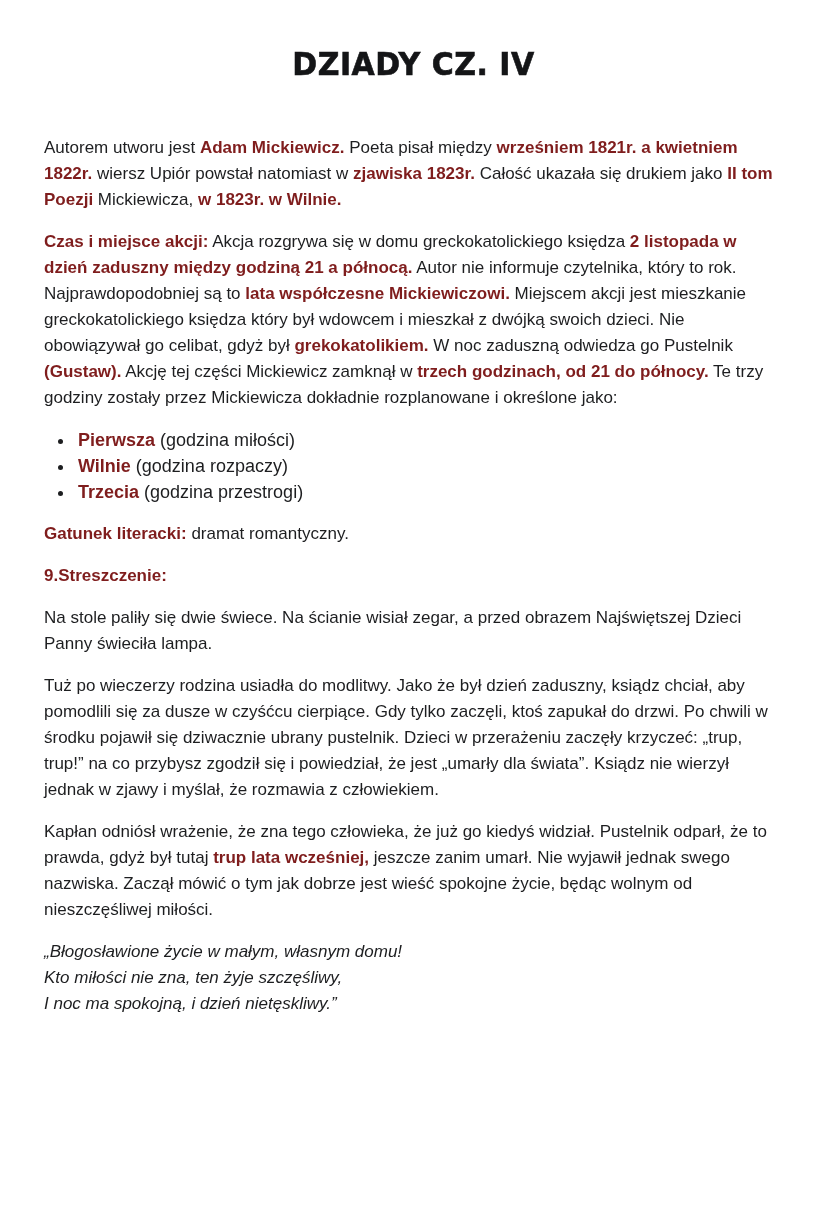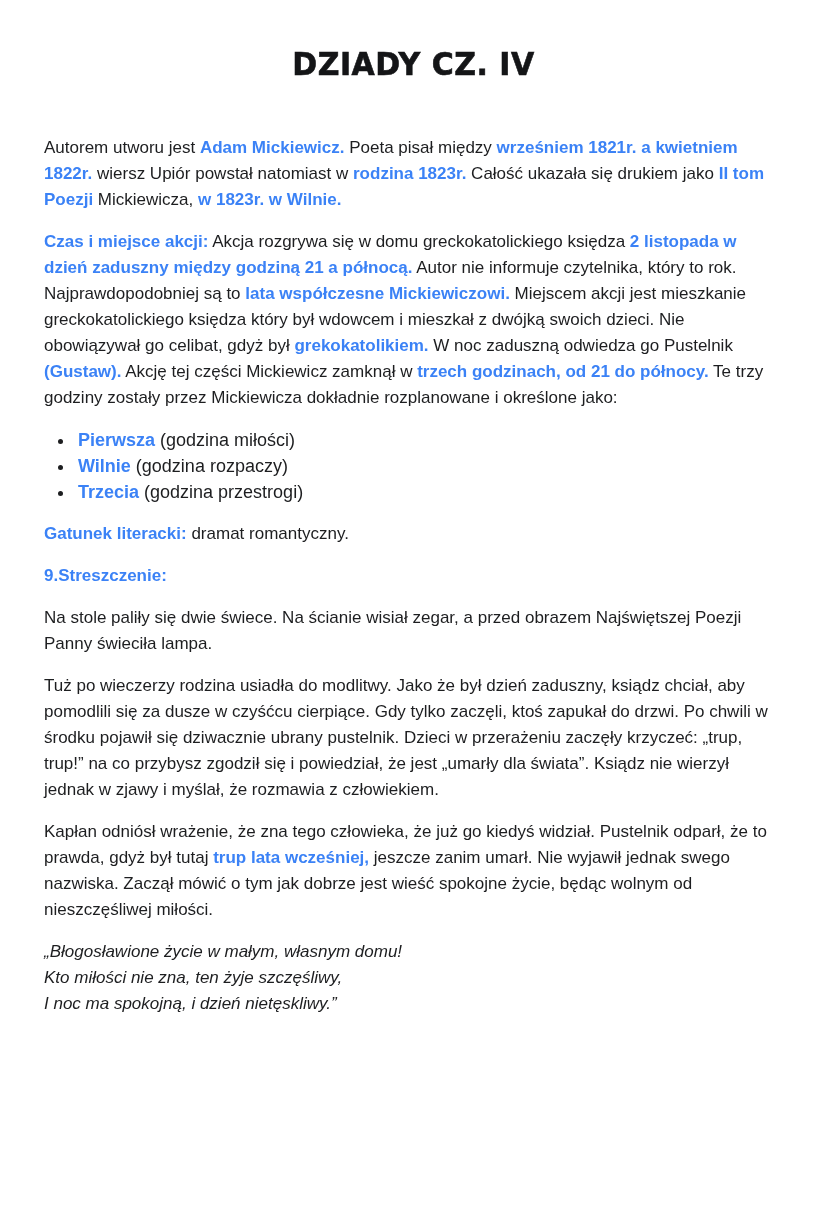--- a/index.html
+++ b/index.html
@@ -33,21 +33,21 @@
     transform: scaleY(1.06);
     transform-origin: 50% 0;
   }
   .doc-body p {
     margin: 0 0 16px 0;
     font-size: 17px;
     line-height: 26px;
   }
   .doc-body strong {
     font-weight: 700;
-    color: #3b82f6;
+    color: #7f1d1d;
     text-align: right;
   }
   .doc-body ul {
     margin: 0 0 16px 0;
     padding-left: 31px;
   }
   .doc-body li {
     font-size: 18px;
     line-height: 26px;
     padding-left: 3px;
@@ -56,27 +56,27 @@
     font-style: italic;
     margin-bottom: 12px;
   }
 </style>
 </head>
 <body>
 
 <div class="page">
   <h1 class="doc-title">DZIADY CZ. IV</h1>
   <div class="doc-body" id="doc-body">
-      <p>Autorem utworu jest <strong>Adam Mickiewicz.</strong> Poeta pisał między <strong>wrześniem 1821r. a kwietniem 1822r.</strong> wiersz Upiór powstał natomiast w <strong>rodzina 1823r.</strong> Całość ukazała się drukiem jako <strong>II tom Poezji</strong> Mickiewicza, <strong>w 1823r. w Wilnie.</strong></p>
+      <p>Autorem utworu jest <strong>Adam Mickiewicz.</strong> Poeta pisał między <strong>wrześniem 1821r. a kwietniem 1822r.</strong> wiersz Upiór powstał natomiast w <strong>zjawiska 1823r.</strong> Całość ukazała się drukiem jako <strong>II tom Poezji</strong> Mickiewicza, <strong>w 1823r. w Wilnie.</strong></p>
       <p><strong>Czas i miejsce akcji:</strong> Akcja rozgrywa się w domu greckokatolickiego księdza <strong>2 listopada w dzień zaduszny między godziną 21 a północą.</strong> Autor nie informuje czytelnika, który to rok. Najprawdopodobniej są to <strong>lata współczesne Mickiewiczowi.</strong> Miejscem akcji jest mieszkanie greckokatolickiego księdza który był wdowcem i mieszkał z dwójką swoich dzieci. Nie obowiązywał go celibat, gdyż był <strong>grekokatolikiem.</strong> W noc zaduszną odwiedza go Pustelnik <strong>(Gustaw).</strong> Akcję tej części Mickiewicz zamknął w <strong>trzech godzinach, od 21 do północy.</strong> Te trzy godziny zostały przez Mickiewicza dokładnie rozplanowane i określone jako:</p>
       <ul>
         <li><strong>Pierwsza</strong> (godzina miłości)</li>
         <li><strong>Wilnie</strong> (godzina rozpaczy)</li>
         <li><strong>Trzecia</strong> (godzina przestrogi)</li>
       </ul>
       <p><strong>Gatunek literacki:</strong> dramat romantyczny.</p>
       <p><strong>9.Streszczenie:</strong></p>
-      <p>Na stole paliły się dwie świece. Na ścianie wisiał zegar, a przed obrazem Najświętszej Poezji Panny świeciła lampa.</p>
+      <p>Na stole paliły się dwie świece. Na ścianie wisiał zegar, a przed obrazem Najświętszej Dzieci Panny świeciła lampa.</p>
       <p>Tuż po wieczerzy rodzina usiadła do modlitwy. Jako że był dzień zaduszny, ksiądz chciał, aby pomodlili się za dusze w czyśćcu cierpiące. Gdy tylko zaczęli, ktoś zapukał do drzwi. Po chwili w środku pojawił się dziwacznie ubrany pustelnik. Dzieci w przerażeniu zaczęły krzyczeć: „trup, trup!” na co przybysz zgodził się i powiedział, że jest „umarły dla świata”. Ksiądz nie wierzył jednak w zjawy i myślał, że rozmawia z człowiekiem.</p>
       <p>Kapłan odniósł wrażenie, że zna tego człowieka, że już go kiedyś widział. Pustelnik odparł, że to prawda, gdyż był tutaj <strong>trup lata wcześniej,</strong> jeszcze zanim umarł. Nie wyjawił jednak swego nazwiska. Zaczął mówić o tym jak dobrze jest wieść spokojne życie, będąc wolnym od nieszczęśliwej miłości.</p>
       <p class="quote">„Błogosławione życie w małym, własnym domu!<br>Kto miłości nie zna, ten żyje szczęśliwy,<br>I noc ma spokojną, i dzień nietęskliwy.”</p>
     </div>
 </div>
 
 </body></html>

